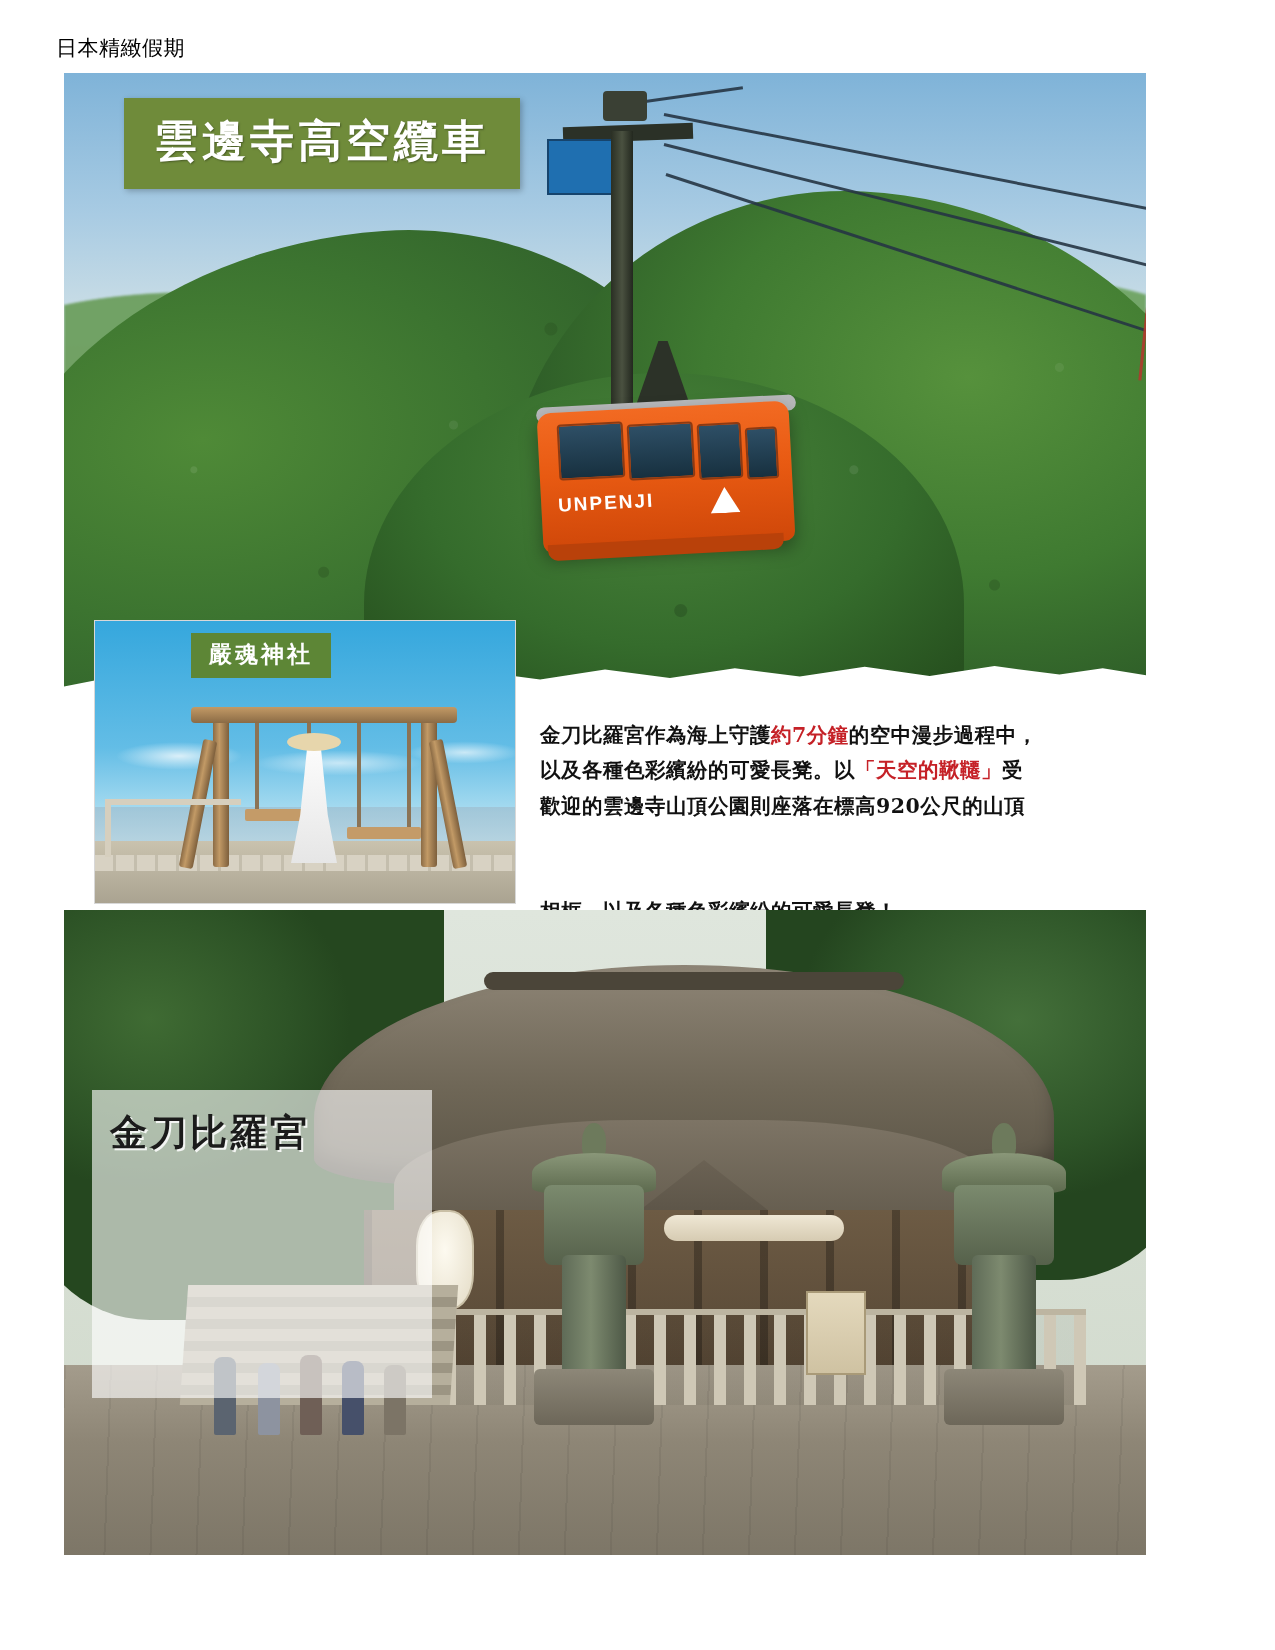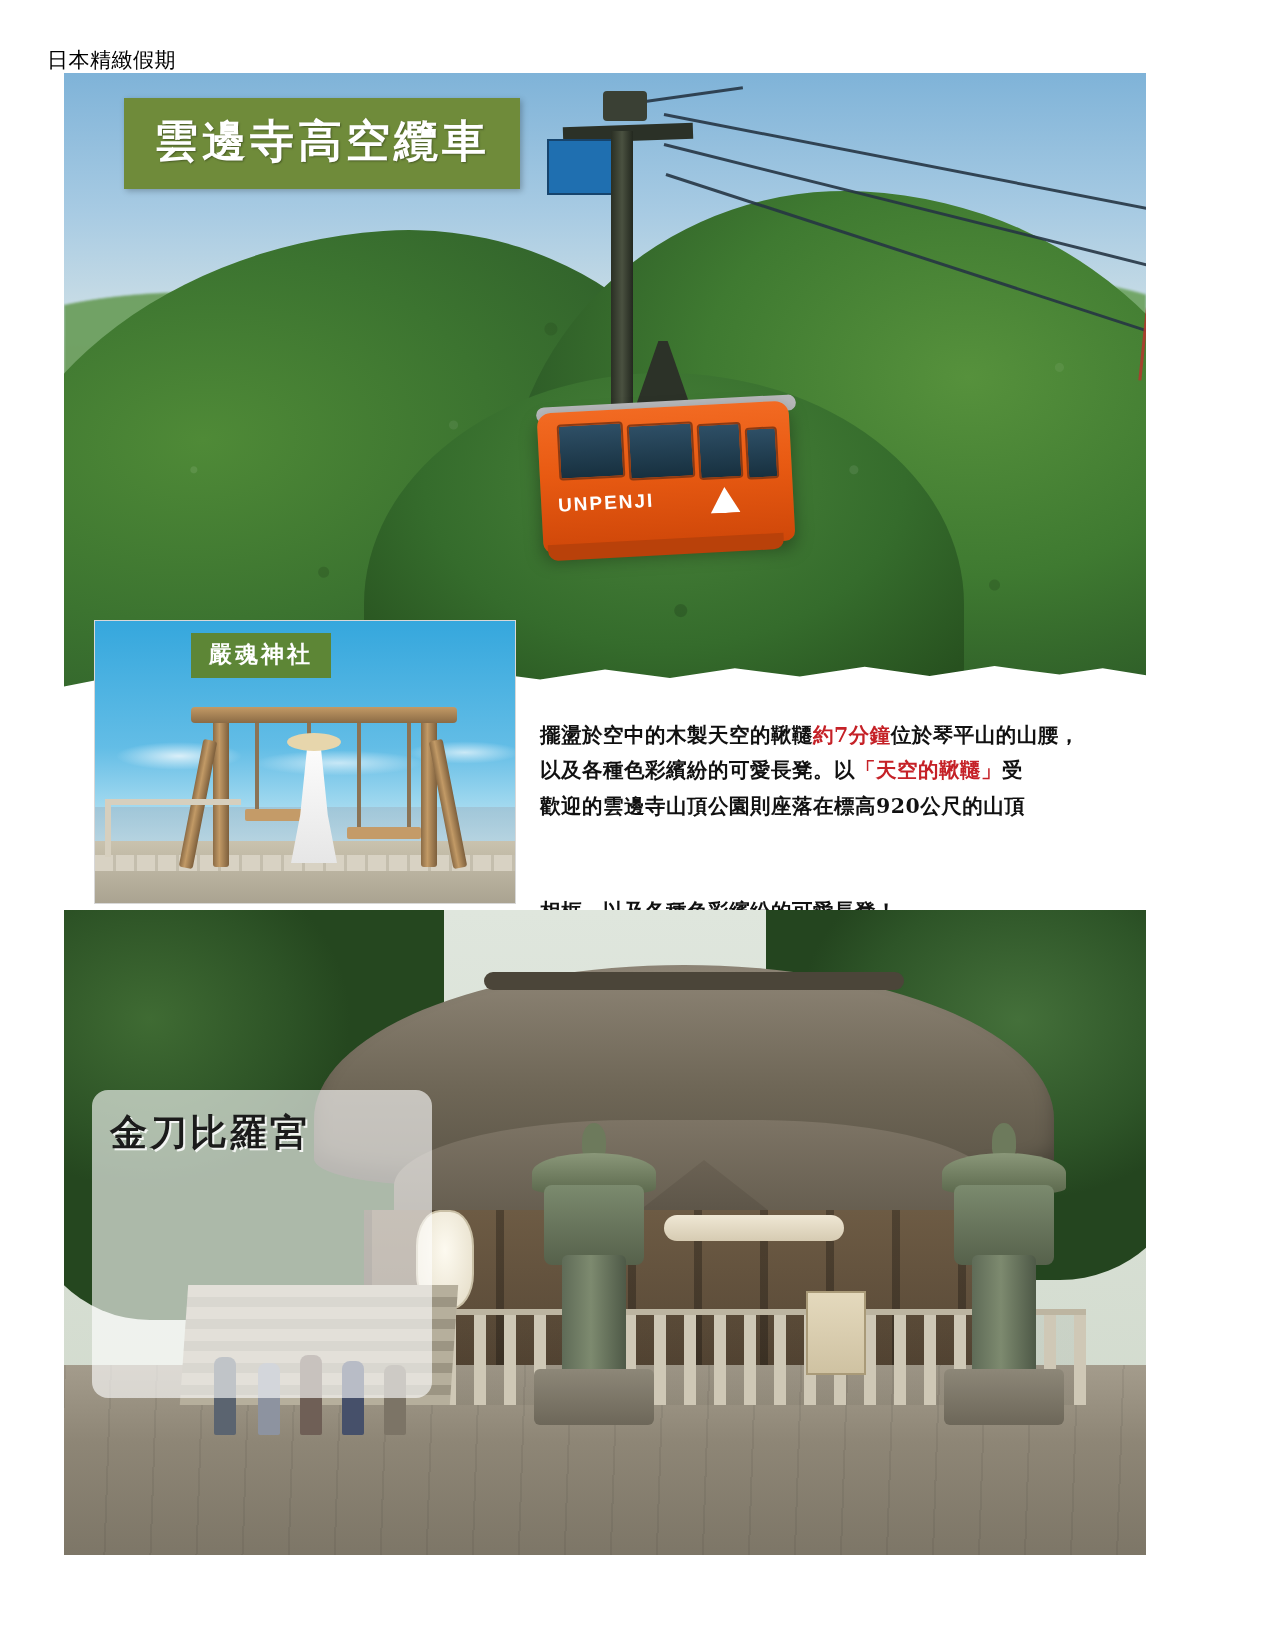--- a/index.html
+++ b/index.html
@@ -13,26 +13,26 @@
     font-family: "Liberation Sans", sans-serif;
     color: #000;
     position: relative;
     overflow: hidden;
   }
 
   
   .page-header {
     position: absolute;
     top: 28px;
-    left: 47px;
+    left: 56px;
     right: 64px;
     height: 40px;
     display: flex;
+    align-items: center;
     white-space: nowrap;
-    margin-top: 18px;
   }
   .brand {
     font-size: 21px;
     font-weight: 400;
     letter-spacing: 0.5px;
   }
   .tour-title {
     font-size: 21px;
     font-weight: 700;
     margin-left: 70px;
@@ -398,21 +398,20 @@
     position: absolute; left: 742px; bottom: 180px; width: 56px; height: 80px;
     background: linear-gradient(180deg,#e4d9bd,#cfc2a2); border: 2px solid #a99a78;
   }
 
   
   .shrine-card {
     position: absolute;
     left: 92px; top: 1090px;
     width: 340px; height: 308px;
     background: rgba(255,255,255,.62);
-    border-radius: 16px;
   }
   .shrine-card .card-title {
     margin: 18px 0 10px 18px;
     font-size: 37px;
     font-weight: 700;
     letter-spacing: 3px;
     font-family: "DejaVu Sans", sans-serif;
     color: #1b1b1b;
     text-shadow: 2px 2px 0 rgba(255,255,255,.85);
   }
@@ -497,21 +496,21 @@
   <div class="sw-person-dress"></div>
   <div class="sw-person-hat"></div>
   <div class="sw-railing"></div>
 
   <div class="swing-label">
     <span>嚴魂神社</span>
   </div>
 </div>
 
 <div class="desc-block">
-  <p><span>擺盪於空中的木製天空的鞦韆</span><span class="hl-red">約7分鐘</span><span>位於琴平山的山腰，</span><br>
+  <p><span>金刀比羅宮作為海上守護</span><span class="hl-red">約7分鐘</span><span>的空中漫步過程中，</span><br>
   <span>以及各種色彩繽紛的可愛長凳。以</span><span class="hl-box">「天空的鞦韆」</span><span>受</span><br>
   <span>歡迎的雲邊寺山頂公園則座落在標高920公尺的山頂</span><br>
   <br>
   <br>
   <span>相框，以及各種色彩繽紛的可愛長凳！</span></p>
 </div>
 
 <div class="photo-shrine">
   <div class="sh-sky"></div>
   <div class="sh-trees-l"></div>

